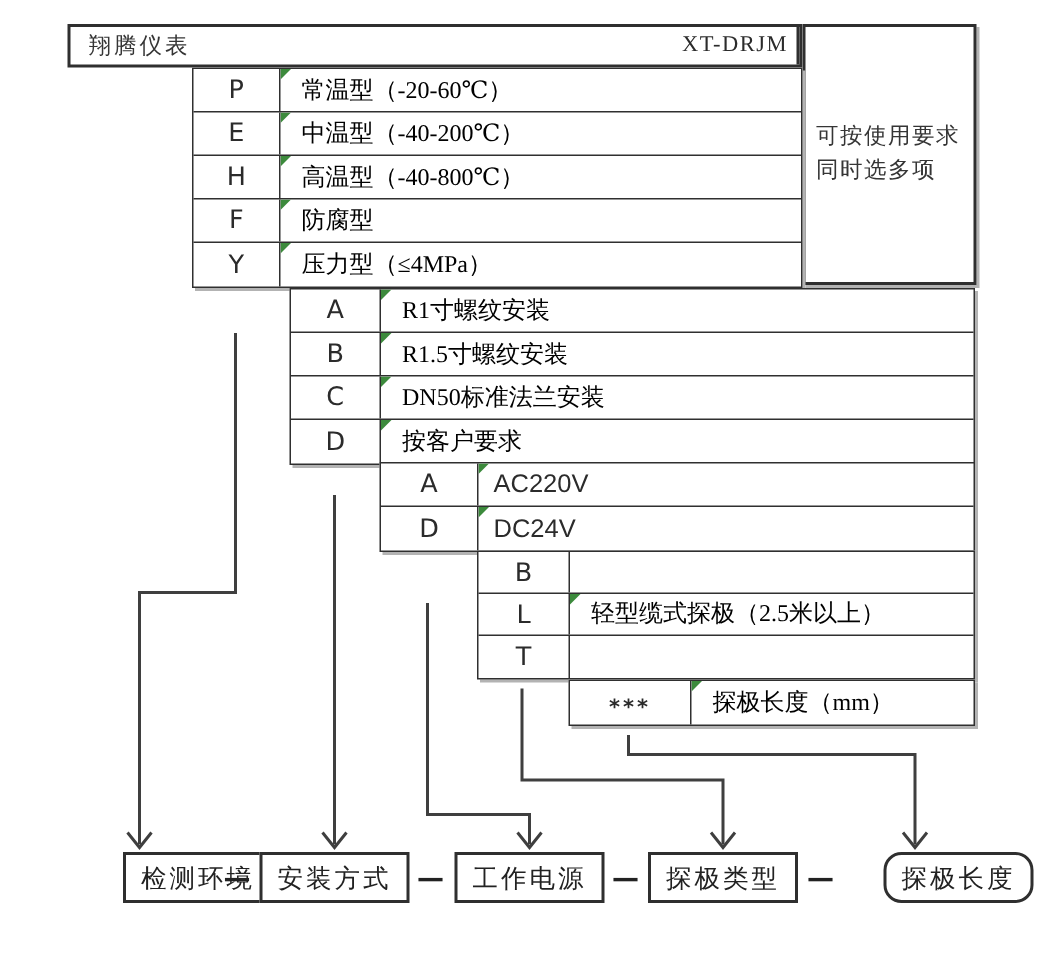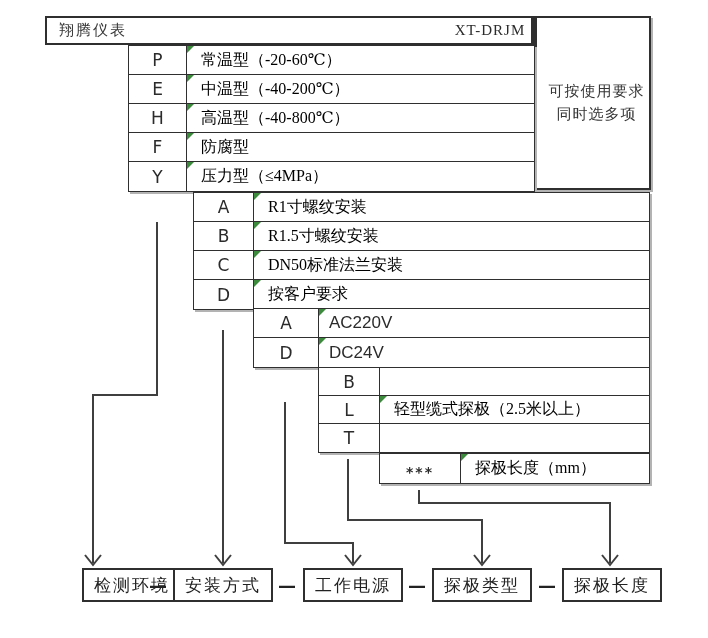--- a/index.html
+++ b/index.html
@@ -30,21 +30,21 @@
     flex:1; display:flex; align-items:center; padding-left:12px;
     font-size:15px; letter-spacing:2px; color:#353535;
   }
 
   
   #note-box {
     position:absolute; left:535px; top:16px; width:116px; height:174px;
     border:2px solid var(--border); box-sizing:border-box; background:#fff;
     box-shadow:2px 2px 0 var(--shadow);
     display:flex; flex-direction:column; justify-content:center;
-    padding-left:7px; font-size:15px; line-height:23px; letter-spacing:1px; color:#353535;align-items:center;
+    padding-left:7px; font-size:15px; line-height:23px; letter-spacing:1px; color:#353535;
   }
 
   
   .tier {
     position:absolute; background:#fff; border:1px solid var(--border);
     box-sizing:border-box; box-shadow:2px 2px 0 var(--shadow);
   }
   .trow { display:flex; border-bottom:1px solid var(--border); box-sizing:border-box; }
   .trow:last-child { border-bottom:none; }
   .code {
@@ -74,21 +74,21 @@
   .code.stars { font-weight:bold; font-size:14px; letter-spacing:2px; padding-top:6px; }
 
   
   .legend-box {
     position:absolute; top:568px; height:34px; width:100px;
     border:2px solid var(--border); box-sizing:border-box; background:#fff;
     display:flex; align-items:center; justify-content:center;
     font-size:17px; letter-spacing:2px; color:#222222;
   }
   #legend-1 { left:43px;margin-left:39px; }  #legend-2 { left:173px; } #legend-3 { left:303px; }
-  #legend-4 { left:432px; } #legend-5 { left:562px; }
+  #legend-4 { left:432px; } #legend-5 { left:589px;border-radius:12px; }
   .legend-sep {
     position:absolute; top:568px; height:34px; width:26px;
     display:flex; align-items:center; justify-content:center;
     font-family:"DejaVu Sans","Liberation Sans",sans-serif; font-weight:bold;
     font-size:18px; color:#222222;
   }
   #sep-1 { left:145px; } #sep-2 { left:274px; } #sep-3 { left:404px; } #sep-4 { left:534px; }
 </style>
 </head>
 <body>

